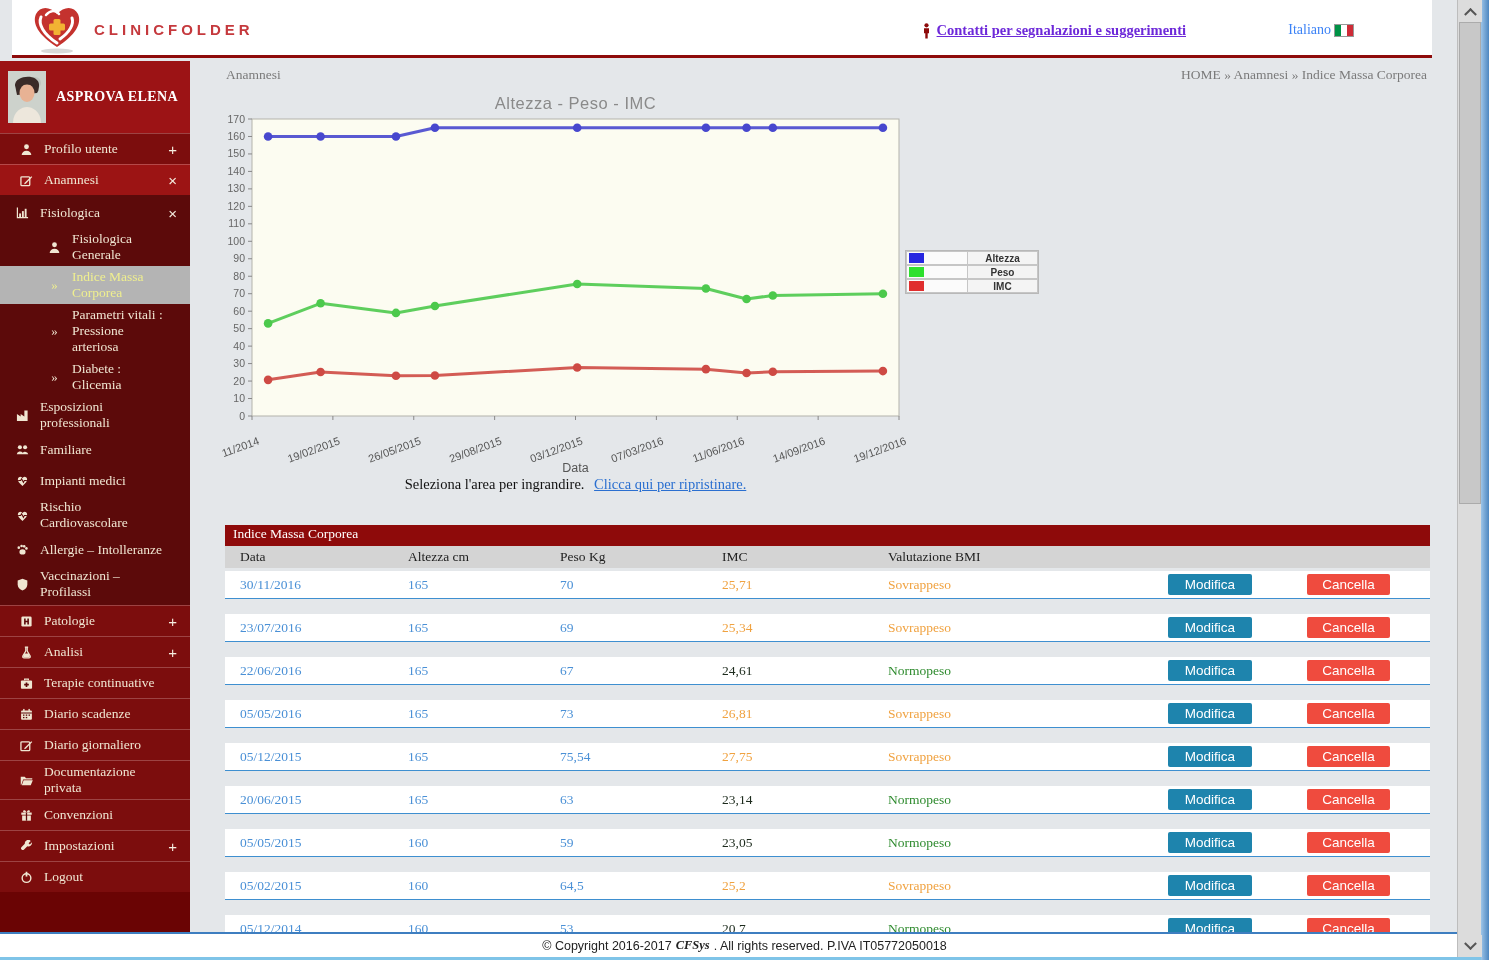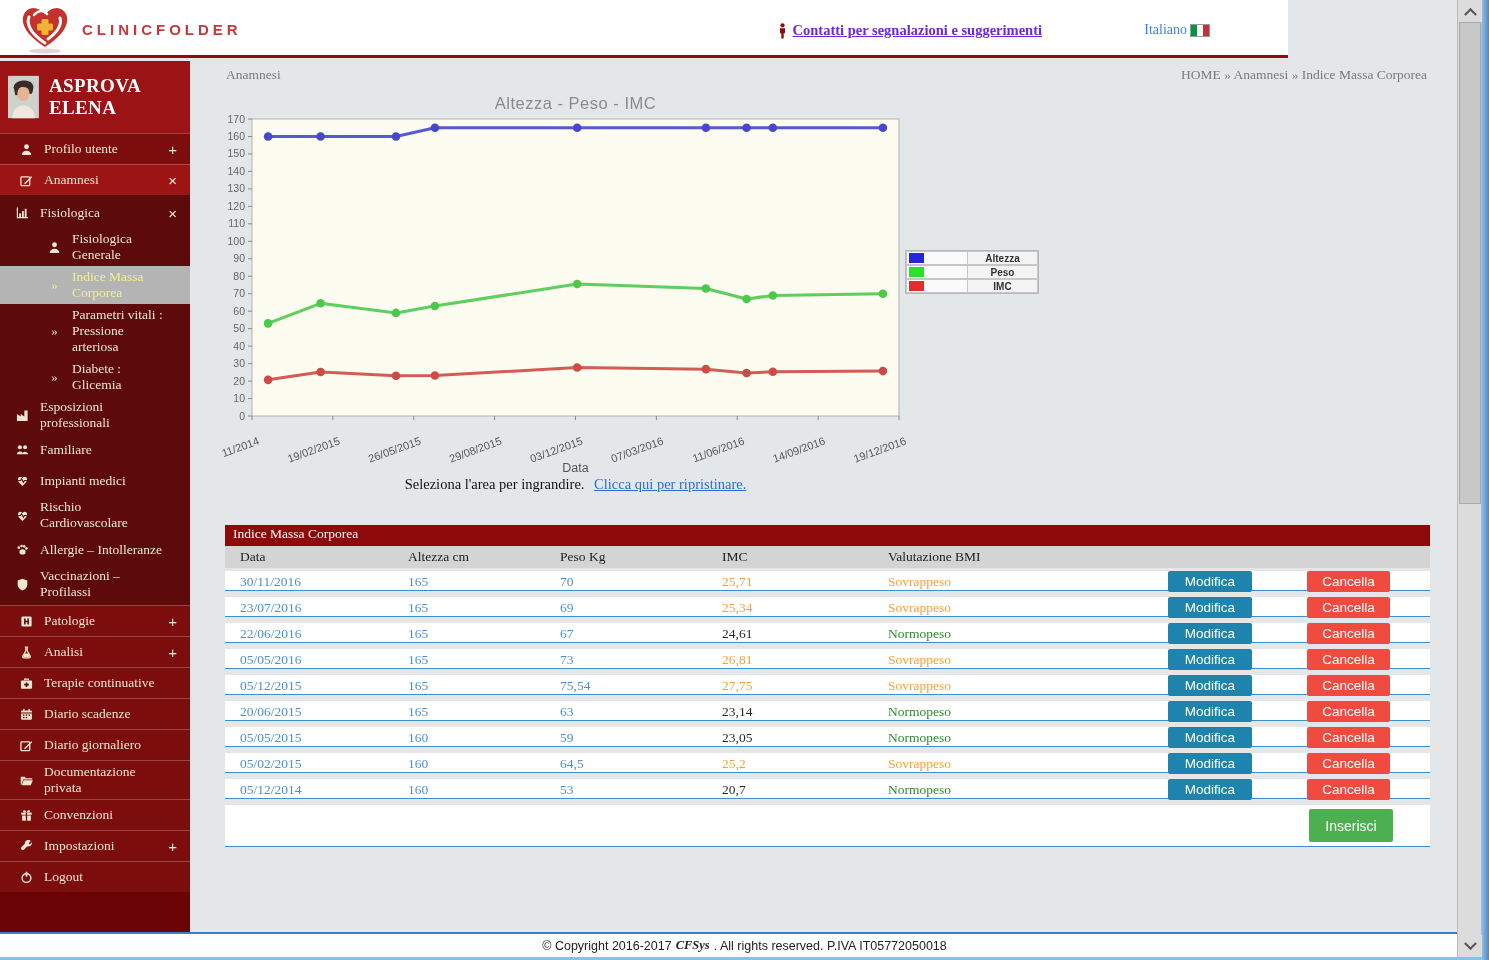--- a/index.html
+++ b/index.html
@@ -1,37 +1,37 @@
 <!DOCTYPE html>
 <html><head>
 <meta charset="utf-8">
 <style>
   * { margin:0; padding:0; box-sizing:border-box; }
   html,body { width:1489px; height:960px; overflow:hidden; background:#fff;
               font-family:"Liberation Serif", serif; }
   .page { position:relative; width:1489px; height:960px; background:#E4E7EA; overflow:hidden; }
 
   
-  .topbar { position:absolute; top:0; left:0; width:1288px; height:58px; background:#fff;
+  .topbar { position:absolute; top:0; left:12px; width:1420px; height:58px; background:#fff;
             border-bottom:3px solid #8E0B0B; z-index:5; }
   .brand { position:absolute; left:18px; top:3px; display:flex; align-items:center; }
   .brand-text { margin-left:10px; font-family:"Liberation Sans", sans-serif; font-size:15px;
                 letter-spacing:4px; color:#C5393D; font-weight:700; }
   .contact-link { position:absolute; right:246px; top:22px; font-size:14.5px; color:#6d28d9;
                   text-decoration:underline; font-weight:700; display:flex; align-items:center; gap:5px; }
   .lang { position:absolute; right:78px; top:22px; font-size:14px; color:#3b82f6;
           display:flex; align-items:center; gap:3px; }
   .flag { width:20px; height:13px; border:1px solid #999; display:inline-flex; }
   .flag i { flex:1; } .flag i:nth-child(1){background:#009246}.flag i:nth-child(2){background:#fff}.flag i:nth-child(3){background:#CE2B37}
 
   
   .sidebar { position:absolute; left:0; top:61px; width:190px; height:871px; background:#6A0404;
              display:flex; flex-direction:column; z-index:4; color:#F0E6D2; }
   .patient { height:72px; background:#9C1315; display:flex; align-items:center; padding:0 8px; gap:10px; }
-  .patient-name { font-weight:700; font-size:19px; color:#fff; letter-spacing:.4px; }
+  .patient-name { font-weight:700; font-size:14px; color:#fff; letter-spacing:.4px; }
   .menu { display:flex; flex-direction:column; }
   .mi { position:relative; display:flex; align-items:center; min-height:31px; background:#7C0D0D;
         border-top:1px solid rgba(255,230,230,.25); padding:3px 26px 3px 18px; cursor:pointer;
         font-size:13.5px; }
   .mi .ic { width:17px; margin-right:9px; display:inline-flex; justify-content:center; flex:none; }
   .mi .ic svg { width:13px; height:13px; }
   .mi .sfx { position:absolute; right:13px; top:50%; transform:translateY(-50%);
              font-family:"Liberation Sans", sans-serif; font-size:15px; color:#F5EDE0; }
   .mi.hl { background:#9C1414; }
   .grp { background:#5C0A0A; display:flex; flex-direction:column; padding:2px 0; }
@@ -60,21 +60,21 @@
                  font-family:"Liberation Sans", sans-serif; font-size:12.5px; color:#555; }
   .chart-hint { position:absolute; left:62px; top:415px; width:647px; text-align:center; font-size:14.5px; color:#111; }
   .chart-hint a { color:#2A6FD0; text-decoration:underline; margin-left:6px; }
 
   
   .imc { position:absolute; left:35px; top:464px; width:1205px; }
   .imc-title { height:21px; background:#8E0A0A; color:#fff; font-size:13.5px; padding:1px 8px 0; }
   .imc-cols, .imc-row { display:grid; grid-template-columns:183px 152px 162px 166px 270px 127px 145px; align-items:center; }
   .imc-cols { height:22px; background:#D4D4D4; color:#1d1d1d; font-size:13.5px; margin-bottom:3px; }
   .imc-cols > div:first-child, .imc-row > div:first-child { padding-left:15px; }
-  .imc-row { height:20px; background:#fff; border-bottom:1px solid #3E8FD0; margin-bottom:6px; font-size:13.5px; }
+  .imc-row { height:28px; background:#fff; border-bottom:1px solid #3E8FD0; margin-bottom:15px; font-size:13.5px; }
   .c-blue { color:#4A90D6; } .c-orange { color:#F0A240; } .c-green { color:#2E8B2E; } .c-dark { color:#1d2b1d; }
   .btn { font-family:"Liberation Sans", sans-serif; border:none; color:#fff; cursor:pointer; border-radius:2px; }
   .btn-edit { width:84px; height:21px; font-size:13.5px; background:#1E84AD; margin-left:10px; }
   .btn-del  { width:83px; height:21px; font-size:13.5px; background:#EF4B3E; margin-left:22px; }
   .insert-row { height:42px; background:#fff; border-bottom:1px solid #3E8FD0; display:flex;
                 align-items:center; justify-content:flex-end; }
   .btn-ins { width:84px; height:33px; font-size:14px; background:#4CAF50; margin-right:37px; }
 
   
   .footer { position:absolute; left:0; bottom:3px; width:1489px; height:25px; background:#fff;

